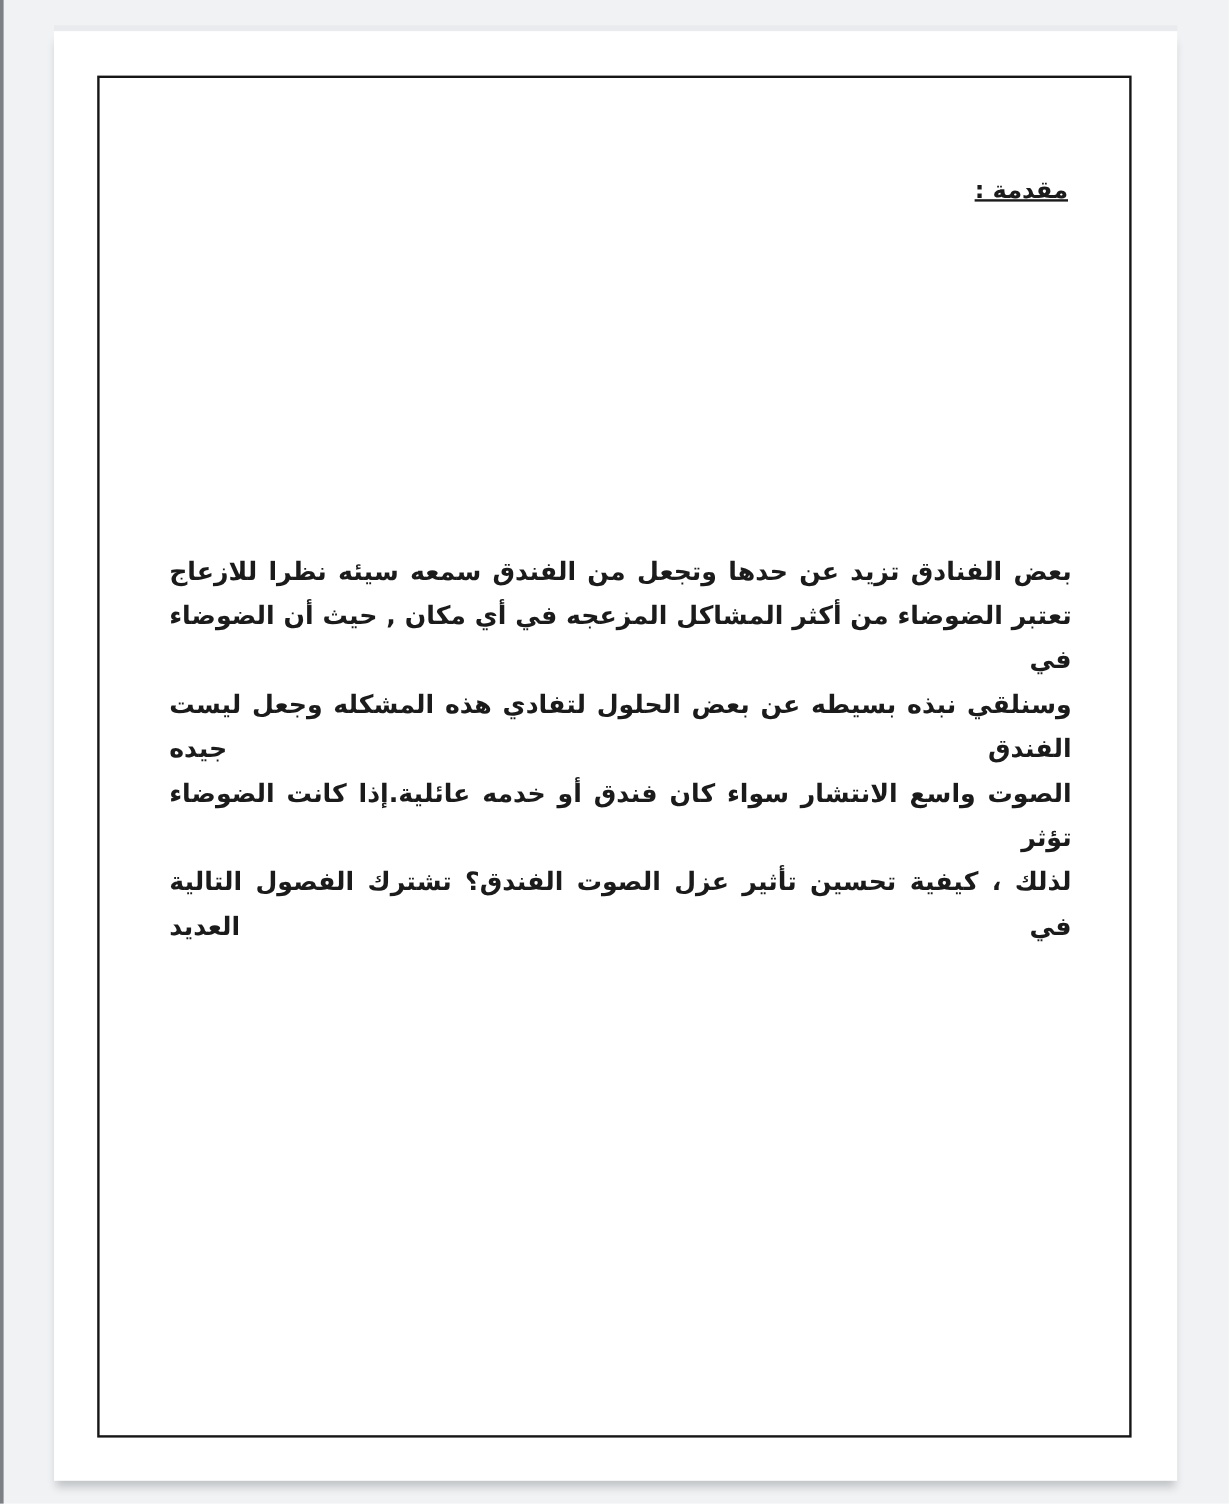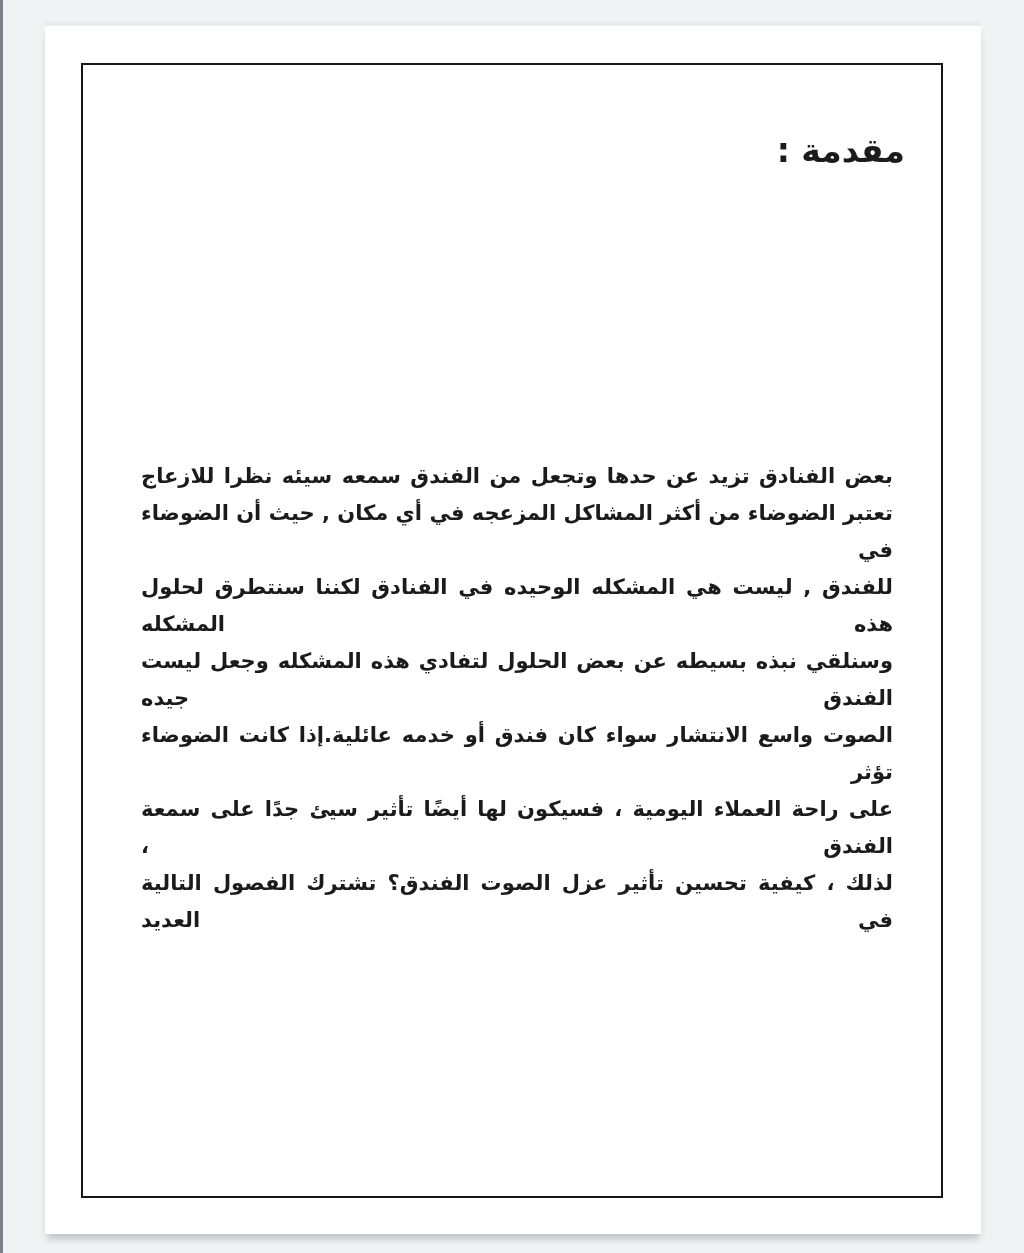--- a/index.html
+++ b/index.html
@@ -36,27 +36,28 @@
   .frame {
     position: absolute;
     left: 36px; top: 37px;
     width: 862px; height: 1135px;
     box-sizing: border-box;
     border: 2.5px solid #161616;
   }
   .heading {
     position: absolute;
     top: 66px; right: 36px;
-    margin: 0;
+    margin: 15px;
     direction: rtl;
     unicode-bidi: plaintext;
-    font-size: 33px;
+    font-size: 20px;
     font-weight: bold;
     color: #1b1b1b;
     white-space: nowrap;
+    text-decoration: underline;
   }
   .para {
     position: absolute;
     top: 393px;
     right: 48px;
     left: 58px;
     direction: rtl;
     color: #1b1b1b;
     font-weight: bold;
     font-size: 21px;
@@ -75,22 +76,20 @@
 <div class="page-top-shadow"></div>
 
 <div class="page">
   <div class="frame">
 
     <h1 class="heading" dir="rtl" lang="ar">مقدمة :</h1>
 
     <div class="para" dir="rtl" lang="ar">
       <div class="pline">بعض الفنادق تزيد عن حدها وتجعل من الفندق سمعه سيئه نظرا للازعاج</div>
       <div class="pline">تعتبر الضوضاء من أكثر المشاكل المزعجه في أي مكان , حيث أن الضوضاء في</div>
-      <div class="pline">للفندق , ليست هي المشكله الوحيده في الفنادق لكننا سنتطرق لحلول هذه المشكله</div>
       <div class="pline">وسنلقي نبذه بسيطه عن بعض الحلول لتفادي هذه المشكله وجعل ليست الفندق جيده</div>
       <div class="pline">الصوت واسع الانتشار سواء كان فندق أو خدمه عائلية.إذا كانت الضوضاء تؤثر</div>
-      <div class="pline">على راحة العملاء اليومية ، فسيكون لها أيضًا تأثير سيئ جدًا على سمعة الفندق ،</div>
       <div class="pline">لذلك ، كيفية تحسين تأثير عزل الصوت الفندق؟ تشترك الفصول التالية في العديد</div>
 
     </div>
 
   </div>
 </div>
 
 </body></html>

